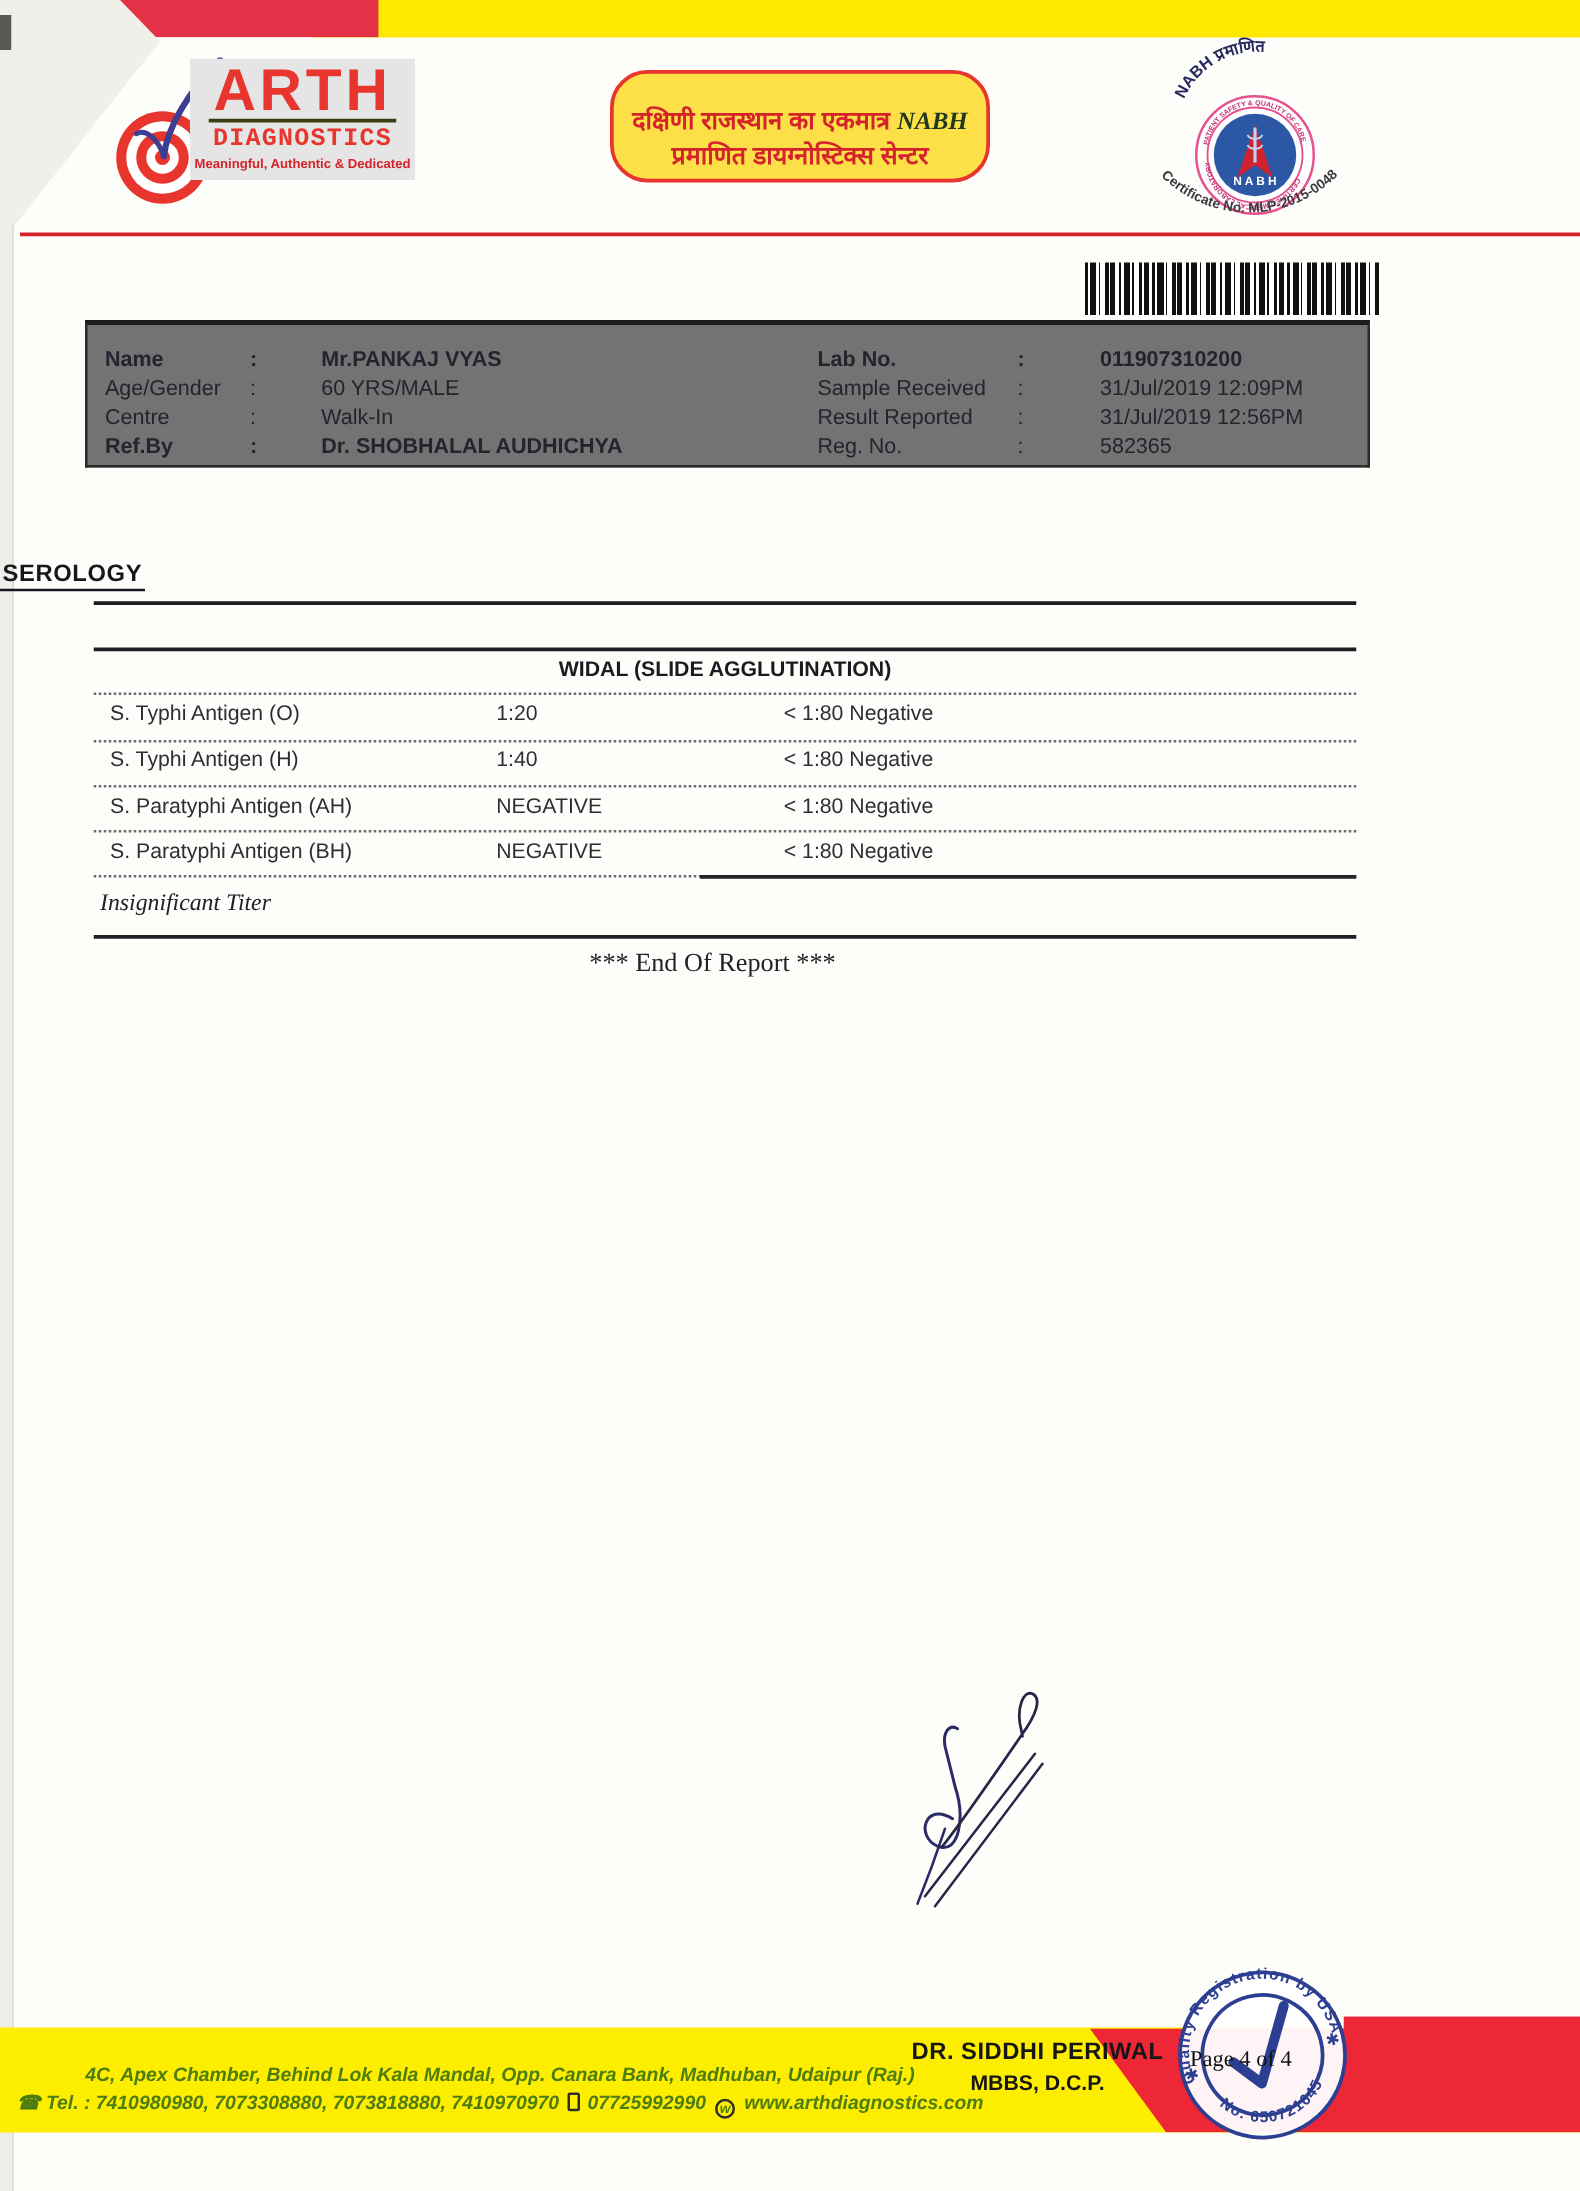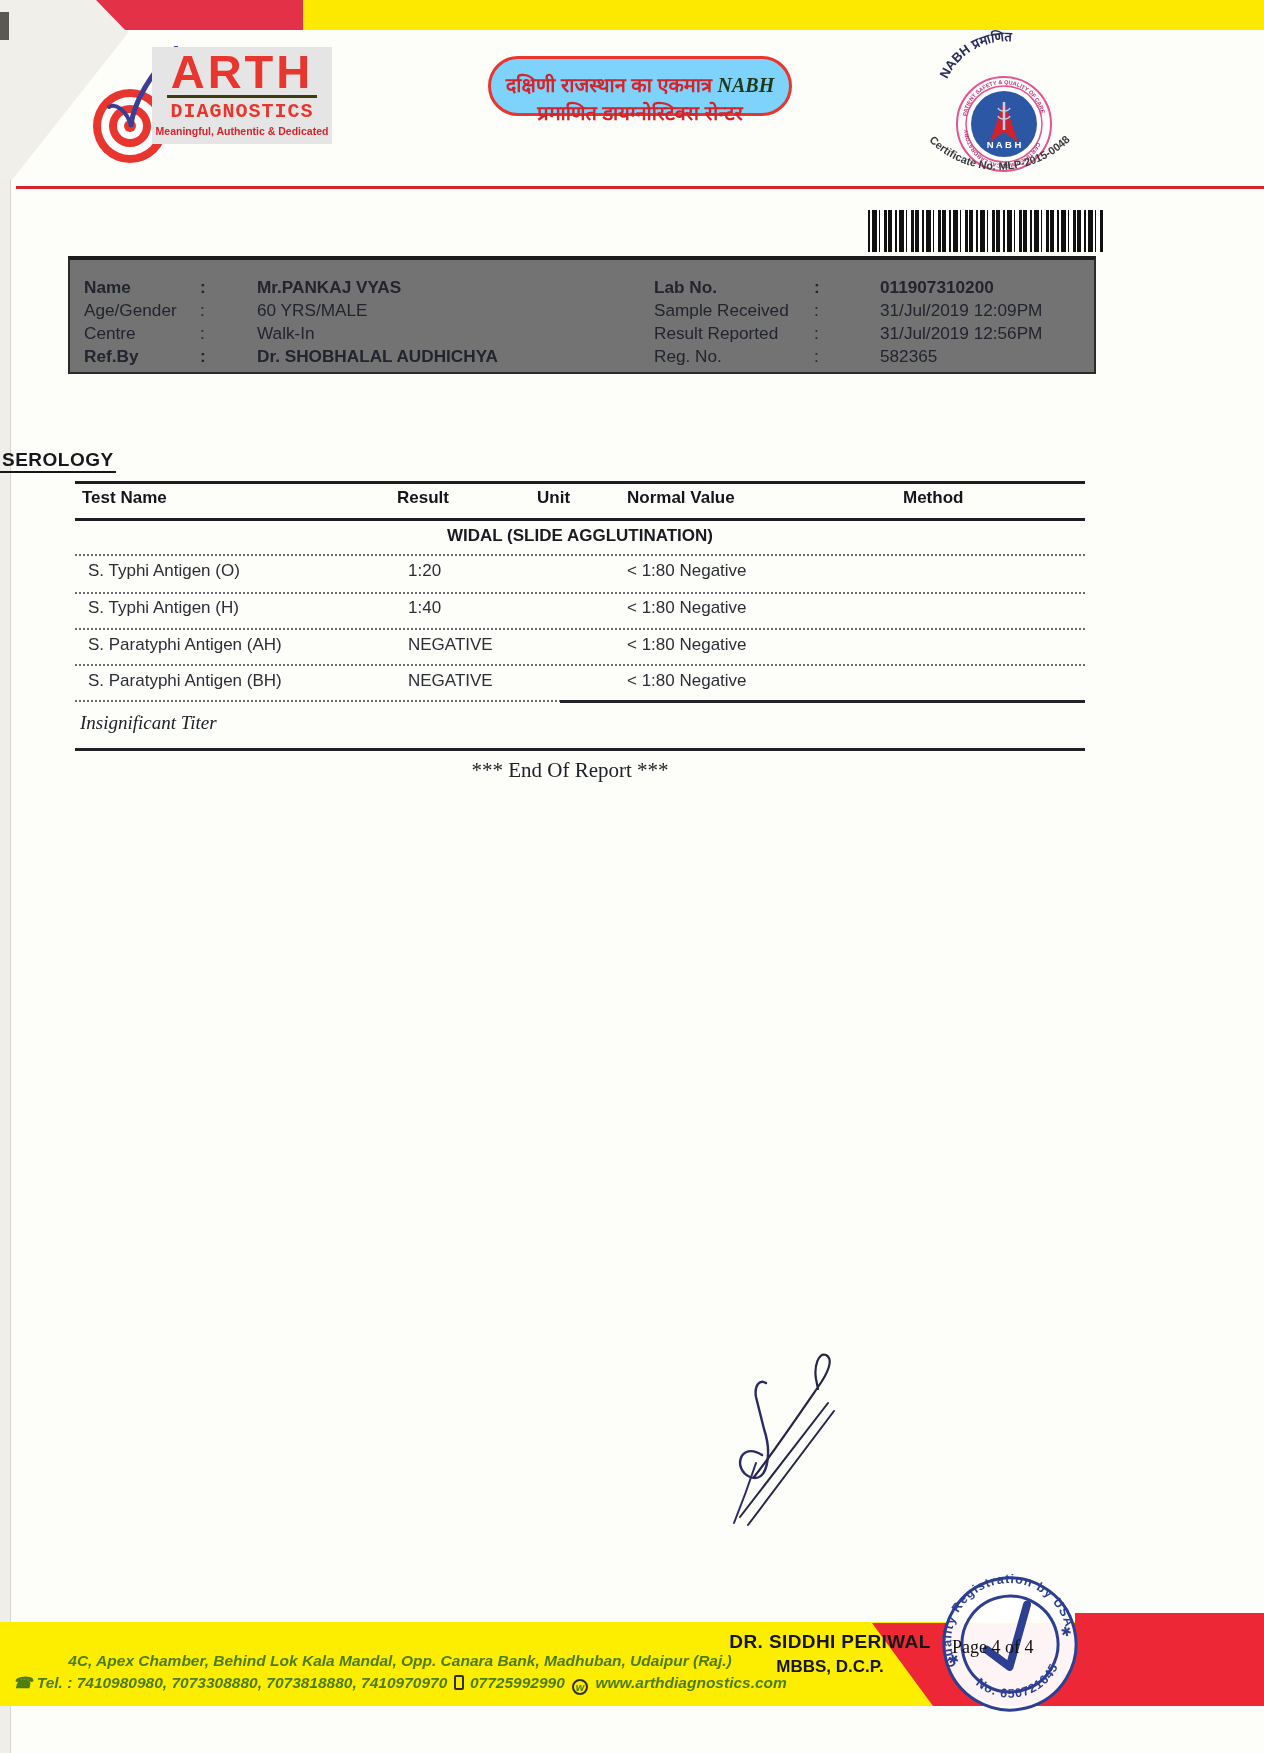--- a/index.html
+++ b/index.html
@@ -23,22 +23,22 @@
     clip-path:polygon(5px 0, 100% 0, calc(100% - 0px) 100%, 22px 100%); }
 
   
   .logo-box { left:152px; top:47px; width:180px; height:97px; background:#e5e5e5; text-align:center; padding-top:2px; }
   .logo-main { font-size:47px; font-weight:bold; color:#e8362e; letter-spacing:3px; line-height:46px;
     display:inline-block; border-bottom:3px solid #3c3c10; padding:0 4px; }
   .logo-sub { font-size:20px; font-weight:bold; color:#e8362e; letter-spacing:1px; line-height:27px;font-family:Liberation Mono, monospace; }
   .logo-tag { font-size:10.5px; font-weight:bold; color:#d5232b; line-height:13px; }
 
   
-  .cert-banner { left:488px; top:56px; width:304px; height:60px; background:#7dd3fc;
-    border:3px solid #e8362e; border-radius:30px; text-align:center; padding-top:12px; }
+  .cert-banner { left:488px; top:56px; width:304px; height:90px; background:#fde047;
+    border:3px solid #e8362e; border-radius:30px; text-align:center; padding-top:24px; }
   .cert-line { font-size:20px; font-weight:bold; color:#d5232b; line-height:28px; }
   .cert-line .em { font-family:"Liberation Serif", serif; font-style:italic; color:#20381c; }
 
   
   .sep-red { left:16px; top:186px; width:1248px; height:3px; background:#d5232b; }
 
   
   .barcode { left:868px; top:210px; width:236px; height:42px;
     background:repeating-linear-gradient(90deg,
       #111 0 2px, #fff 2px 4px, #111 4px 9px, #fff 9px 11px,
@@ -65,21 +65,21 @@
   .dotline { left:75px; width:1010px; height:0; border-top:2px dotted #6a6a70; }
   .thead { left:0; top:488px; width:1264px; height:22px; font-size:17px; font-weight:bold; color:#15161c; }
   .thead .c1 { position:absolute; left:82px; }
   .thead .c2 { position:absolute; left:397px; }
   .thead .c3 { position:absolute; left:537px; }
   .thead .c4 { position:absolute; left:627px; }
   .thead .c5 { position:absolute; left:903px; }
   .tgroup { left:75px; top:526px; width:1010px; text-align:center; font-size:17px; font-weight:bold; color:#1a1b21; }
   .t-row { left:0; width:1264px; height:22px; font-size:17px; color:#2c2e36; }
   .t-row .c1 { position:absolute; left:88px; }
-  .t-row .c2 { position:absolute; left:408px; }
+  .t-row .c2 { position:absolute; left:397px; }
   .t-row .c4 { position:absolute; left:627px; }
   .solid-right { left:560px; top:700px; width:525px; height:2.5px; background:#23232a; }
   .note-italic { left:80px; top:712px; font-family:"Liberation Serif", serif; font-style:italic;
     font-size:19px; color:#20222a; }
   .bottom-line { left:75px; top:748px; width:1010px; height:2.5px; background:#202026; }
   .end-report { left:0; top:758px; width:1140px; text-align:center;
     font-family:"Liberation Serif", serif; font-size:21px; color:#20222a; }
 
   
   .signature-wrap { left:710px; top:1345px; width:160px; height:185px; }
@@ -206,27 +206,20 @@
       <span class="col-r">:</span>
       <span class="val-r">582365</span>
     </div>
   </div>
 
   <div class="abs section-title">
     <span>SEROLOGY</span>
   </div>
 
   <div class="abs tline" style="top:481px"></div>
-  <div class="abs thead">
-    <span class="c1">Test Name</span>
-    <span class="c2">Result</span>
-    <span class="c3">Unit</span>
-    <span class="c4">Normal Value</span>
-    <span class="c5">Method</span>
-  </div>
   <div class="abs tline" style="top:518px"></div>
 
   <div class="abs tgroup">WIDAL (SLIDE AGGLUTINATION)</div>
 
   <div class="abs dotline" style="top:554px"></div>
   <div class="abs t-row" style="top:561px">
     <span class="c1">S. Typhi Antigen (O)</span>
     <span class="c2">1:20</span>
     <span class="c4">&lt; 1:80 Negative</span>
   </div>

